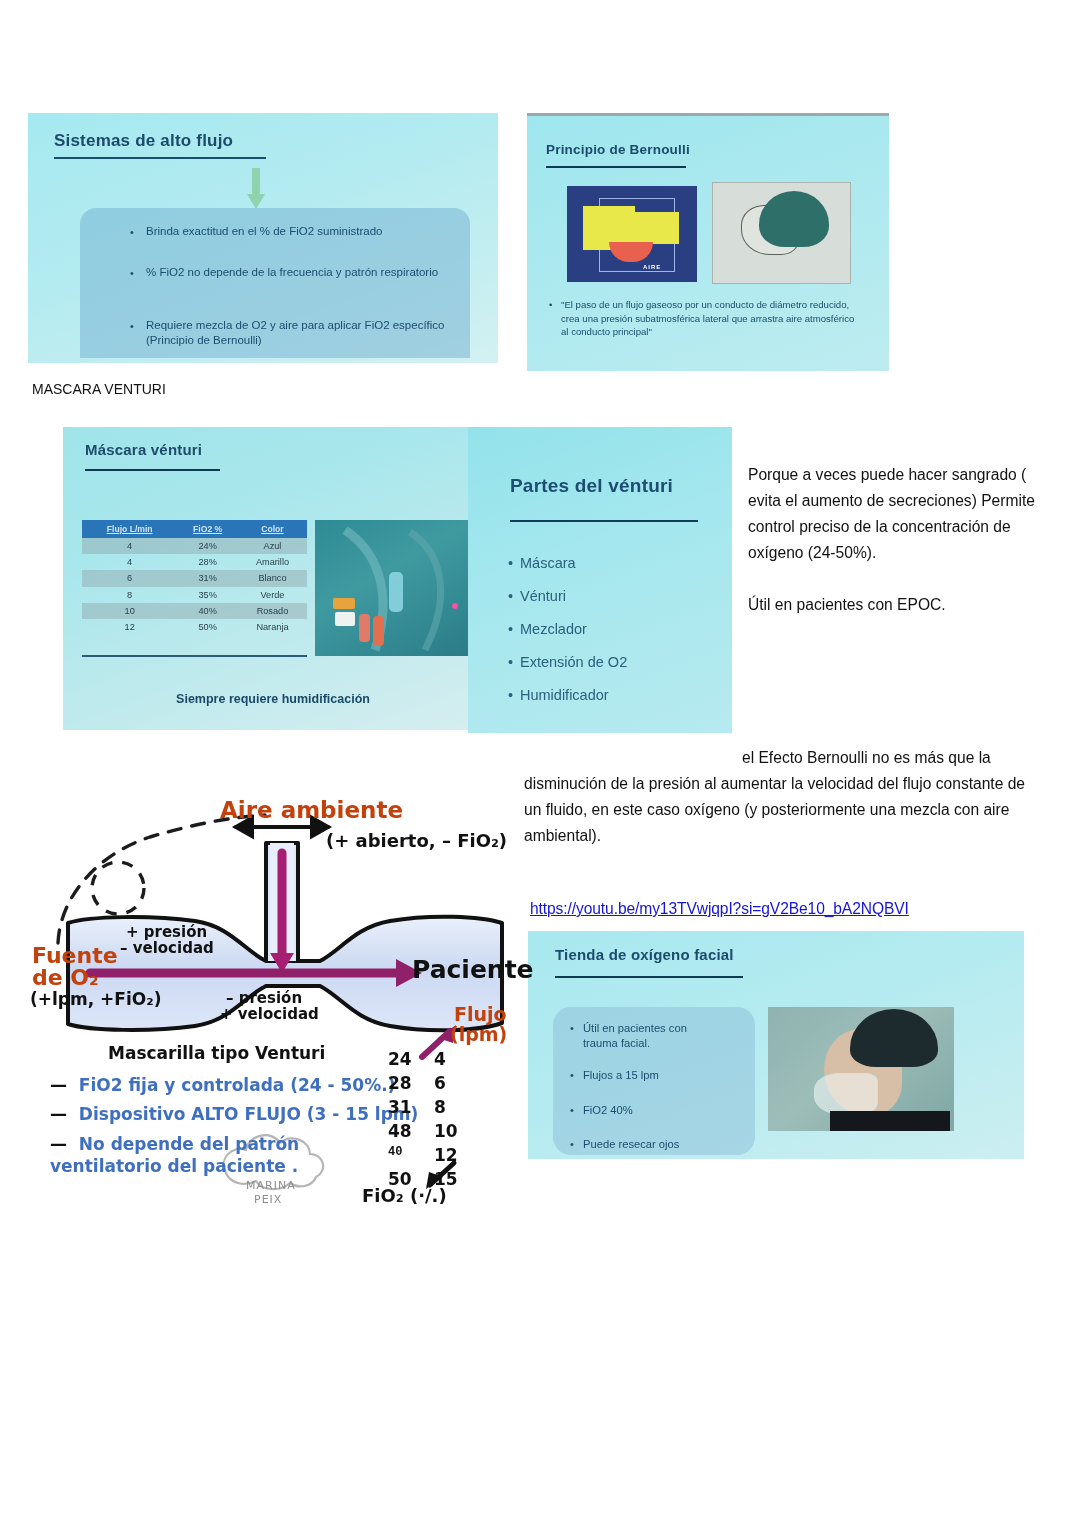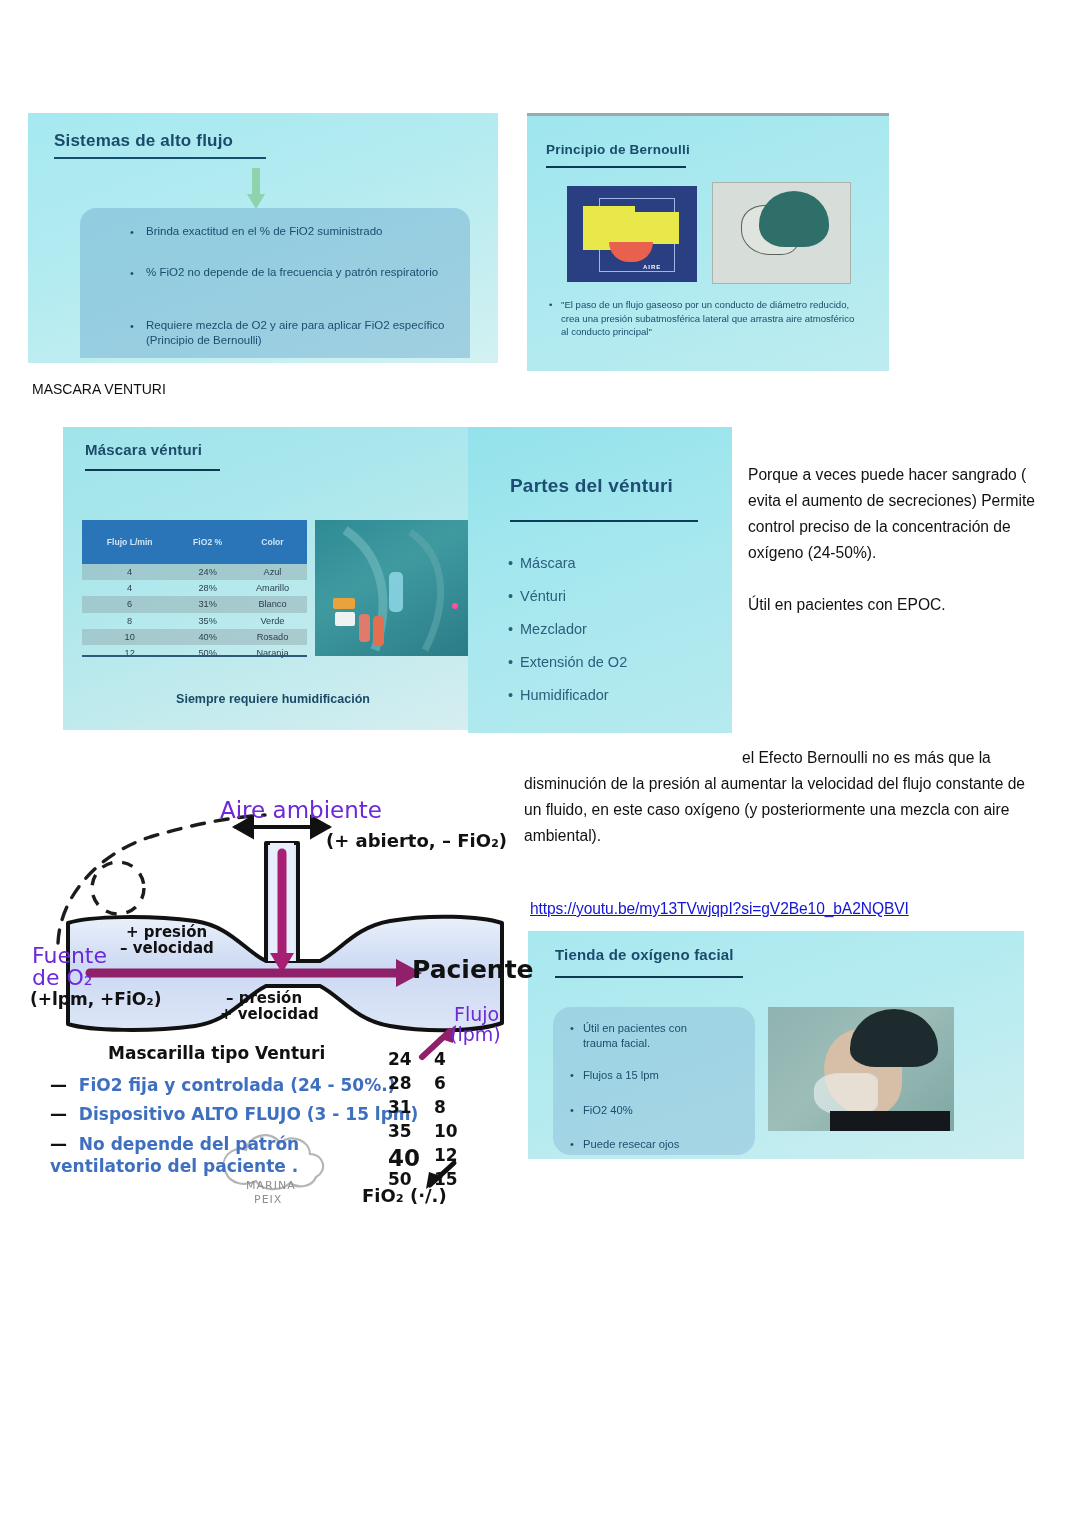--- a/index.html
+++ b/index.html
@@ -44,21 +44,21 @@
 
   
   #heading-mascara-venturi{position:absolute;left:32px;top:381px;font-size:14px;color:#111;}
 
   
   #slide-mascara{left:28px;top:427px;width:420px;height:303px;
       background:linear-gradient(160deg,#a0e4ea 0%,#a8e7ec 30%,#bfeaed 65%,#d6eef0 100%);margin-left:35px;}
   #slide-mascara .ttl{left:22px;top:14px;font-size:15px;color:#1d4b69;font-weight:600;}
   #slide-mascara .rule{left:22px;top:42px;width:135px;}
   .mv-table{position:absolute;left:19px;top:93px;width:225px;font-size:9.2px;border-collapse:collapse;}
-  .mv-table th{background:#2a74b8;color:#cfe4f5;font-weight:600;padding:17px 0;font-size:8.6px;}
+  .mv-table th{background:#2a74b8;color:#cfe4f5;font-weight:600;padding:4px 0;font-size:8.6px;text-decoration:underline;}
   .mv-table td{text-align:center;padding:3.1px 0;color:#2a3f4d;}
   .mv-table tr.alt td{background:rgba(140,160,165,.42);}
   .mv-photo{position:absolute;left:252px;top:93px;width:160px;height:136px;
       background:linear-gradient(150deg,#2e8a94 0%,#3f9aa0 40%,#2a7b86 100%);overflow:hidden;}
   .mv-bottomline{position:absolute;left:19px;top:228px;width:225px;height:2px;background:#2c5a77;}
   .mv-foot{position:absolute;left:0;right:0;top:265px;text-align:center;font-size:12.5px;
       font-weight:700;color:#1b4a68;}
 
   
   #slide-partes{left:468px;top:427px;width:264px;height:306px;
@@ -91,21 +91,21 @@
       border-radius:52% 52% 30% 30%/70% 70% 30% 30%;}
   .to-face{position:absolute;left:56px;top:22px;width:78px;height:86px;background:#d6bfa6;
       border-radius:48% 30% 38% 55%;}
   .to-mask{position:absolute;left:46px;top:66px;width:62px;height:40px;
       background:rgba(245,250,250,.55);border-radius:40% 20% 30% 44%;border:1px solid #cfe2e0;}
   .to-shirt{position:absolute;left:62px;top:104px;width:120px;height:26px;background:#14181c;}
 
   
   #diagram-venturi{position:absolute;left:30px;top:775px;width:490px;height:470px;}
   .hw{position:absolute;font-family:"DejaVu Sans",sans-serif;}
-  .hw-pink{color:#6d28d9;font-weight:400;}
+  .hw-pink{color:#c2410c;font-weight:700;}
   .hw-blk{color:#111;font-weight:700;}
   .hw-blue{color:#3f6fbf;font-weight:700;}
   .hw-gray{color:#8d8d8d;}
 </style>
 </head>
 <body>
 
 <div class="page">
 
   <div class="slide" id="slide-alto-flujo">
@@ -368,22 +368,22 @@
     <div class="hw hw-gray" style="left:216px;top:404px;font-size:11px;letter-spacing:1px;">MARINA</div>
     <div class="hw hw-gray" style="left:224px;top:418px;font-size:11px;letter-spacing:1px;">PEIX</div>
 
     
     <div class="hw hw-pink" style="left:424px;top:228px;font-size:19px;">Flujo</div>
     <div class="hw hw-pink" style="left:420px;top:248px;font-size:19px;">(lpm)</div>
 
     <div class="hw hw-blk" style="left:358px;top:274px;font-size:17px;">24</div>
     <div class="hw hw-blk" style="left:358px;top:298px;font-size:17px;">28</div>
     <div class="hw hw-blk" style="left:358px;top:322px;font-size:17px;">31</div>
-    <div class="hw hw-blk" style="left:358px;top:346px;font-size:17px;">35</div>
-    <div class="hw hw-blk" style="left:358px;top:370px;font-size:23px;">40</div>
+    <div class="hw hw-blk" style="left:358px;top:346px;font-size:17px;">48</div>
+    <div class="hw hw-blk" style="left:358px;top:370px;font-size:12px;font-family:Liberation Mono, monospace;">40</div>
     <div class="hw hw-blk" style="left:358px;top:394px;font-size:17px;">50</div>
 
     <div class="hw hw-blk" style="left:404px;top:274px;font-size:17px;">4</div>
     <div class="hw hw-blk" style="left:404px;top:298px;font-size:17px;">6</div>
     <div class="hw hw-blk" style="left:404px;top:322px;font-size:17px;">8</div>
     <div class="hw hw-blk" style="left:404px;top:346px;font-size:17px;">10</div>
     <div class="hw hw-blk" style="left:404px;top:370px;font-size:17px;">12</div>
     <div class="hw hw-blk" style="left:404px;top:394px;font-size:17px;">15</div>
 
     <div class="hw hw-blk" style="left:332px;top:410px;font-size:18px;">FiO₂ (·/.)</div>

